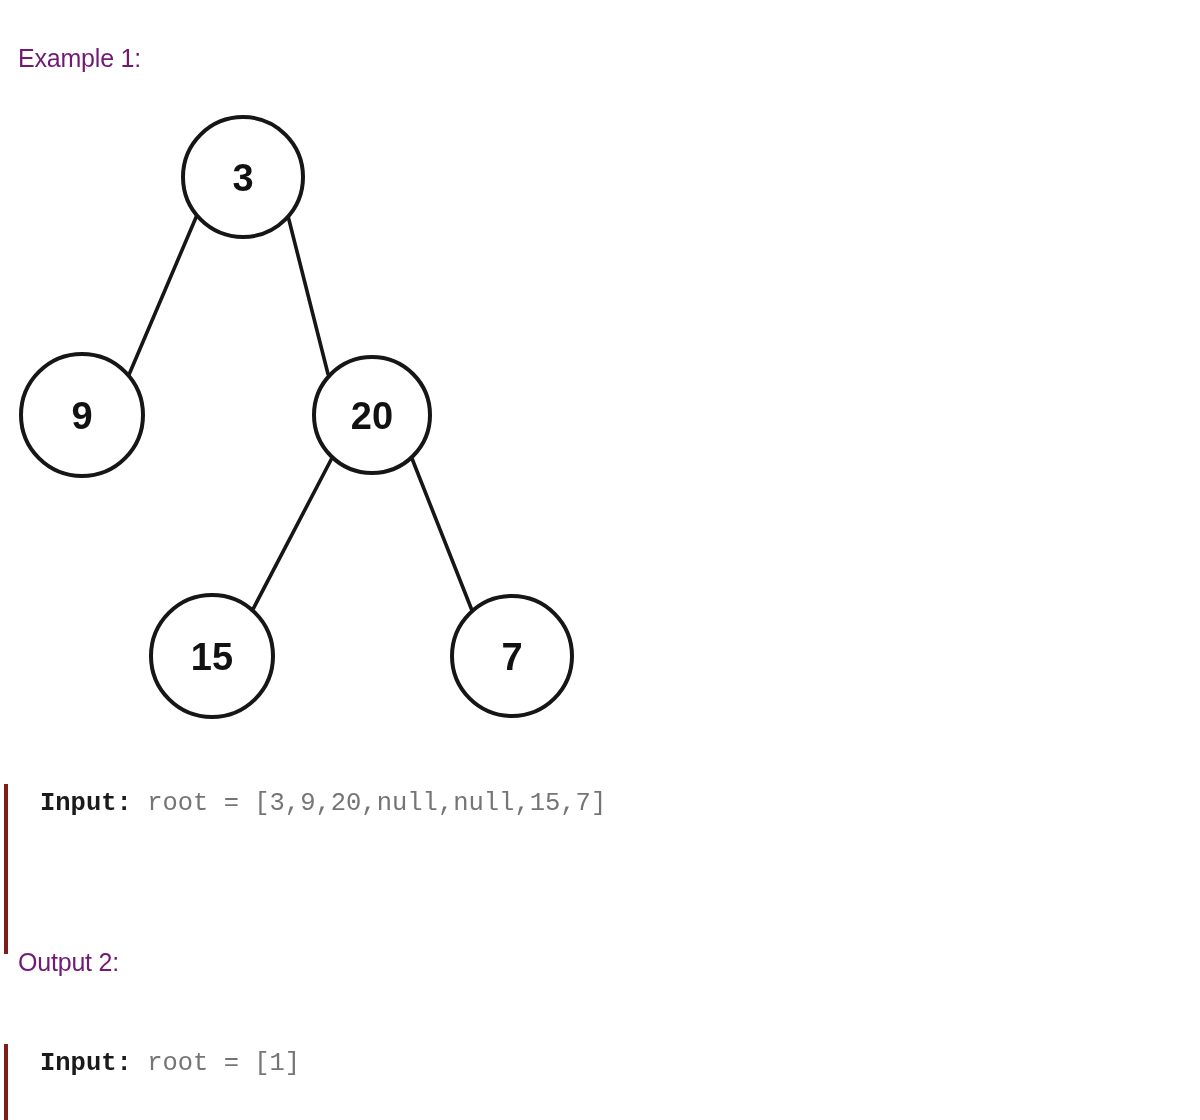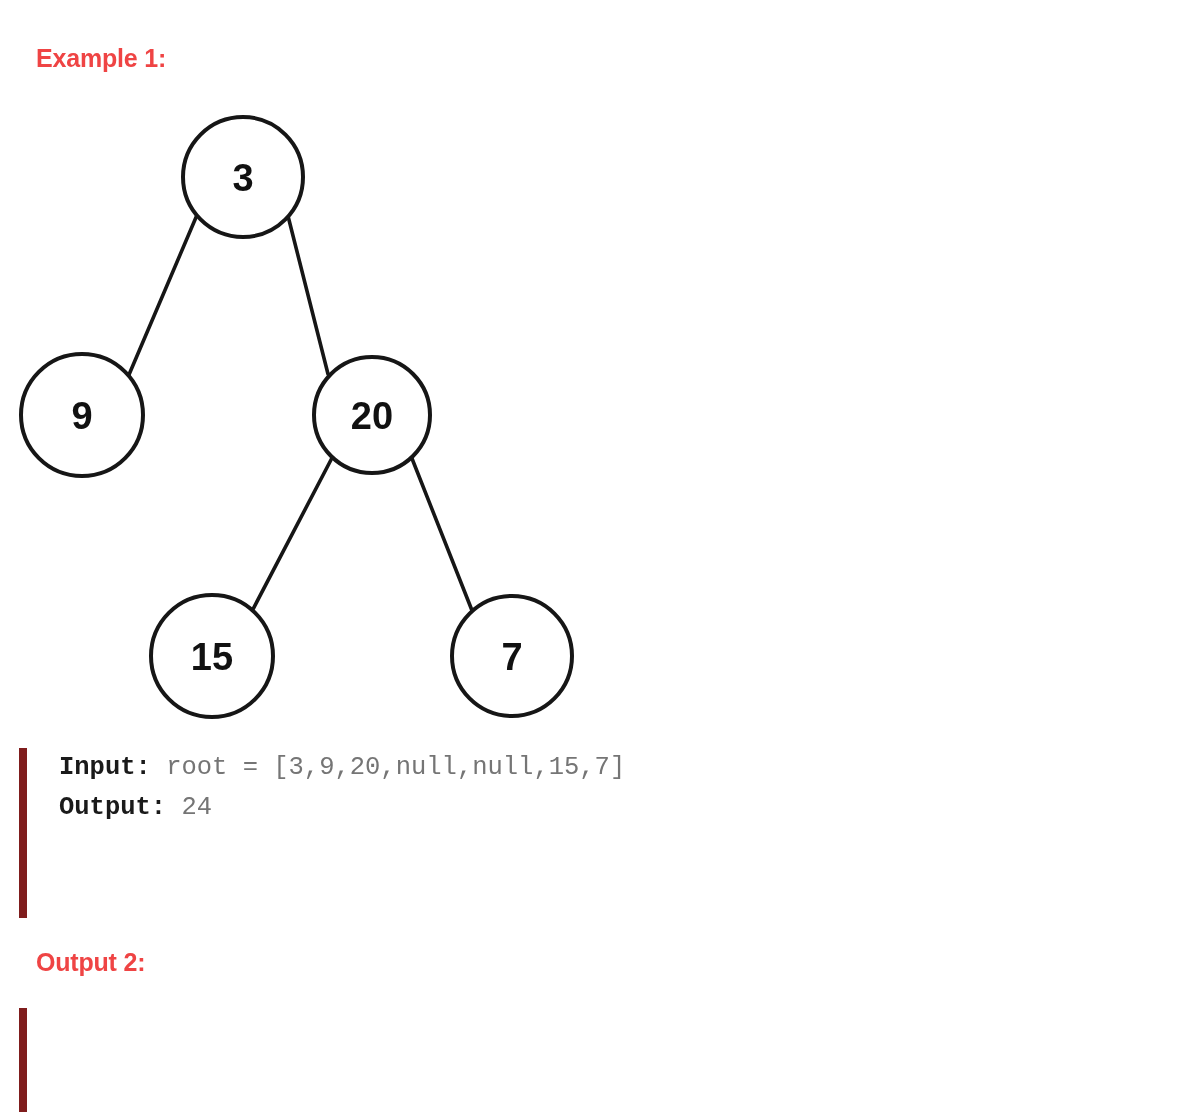--- a/index.html
+++ b/index.html
@@ -14,26 +14,25 @@
     font-family: "Liberation Sans", sans-serif;
     color: #262626;
     overflow: hidden;
   }
 
   
   .example-heading {
     position: absolute;
     left: 18px;
     font-family: "Liberation Sans", sans-serif;
-    font-weight: bold;
+    font-weight: normal;
     font-size: 25px;
     letter-spacing: -0.2px;
-    color: #ef4444;
+    color: #701a75;
     white-space: nowrap;
-    margin-left: 18px;
   }
   #heading-1 { top: 44px; }
   #heading-2 { top: 948px; }
 
   
   .tree-figure {
     position: absolute;
     left: 0px;
     top: 95px;
     width: 620px;
@@ -58,24 +57,25 @@
   .tree-edge {
     stroke: #161616;
     stroke-width: 3.6;
     stroke-linecap: round;
     fill: none;
   }
 
   
   .code-block {
     position: absolute;
-    left: 19px;
-    border-left: 8px solid #7f1d1d;
+    left: 4px;
+    border-left: 4px solid #7f1d1d;
     padding: 0 0 0 32px;
     box-sizing: border-box;
+    margin-top: 36px;
   }
   #code-block-1 { top: 748px; width: 1160px; height: 170px; }
   #code-block-2 { top: 1008px; width: 1160px; height: 104px; }
 
   .code-line {
     font-family: "Liberation Mono", monospace;
     font-size: 25.5px;
     line-height: 40px;
     color: #6f6f6f;
     white-space: pre-wrap;
@@ -124,19 +124,19 @@
 
     <g>
       <circle class="node-circle" cx="512" cy="561" r="60"></circle>
       <text class="node-label" x="512" y="562">7</text>
     </g>
   </svg>
 </div>
 
 <div id="code-block-1" class="code-block">
   <div class="code-line"><span class="code-key">Input:</span><span class="code-val"> root = [3,9,20,null,null,15,7]</span></div>
-  <div class="code-line"><span class="code-key">Output:</span><span class="code-val"> 24</span></div>
 </div>
 
 <div id="heading-2" class="example-heading">Output 2:</div>
 
 <div id="code-block-2" class="code-block">
+  <div class="code-line"><span class="code-key">Input:</span><span class="code-val"> root = [1]</span></div>
 </div>
 
 </body></html>

